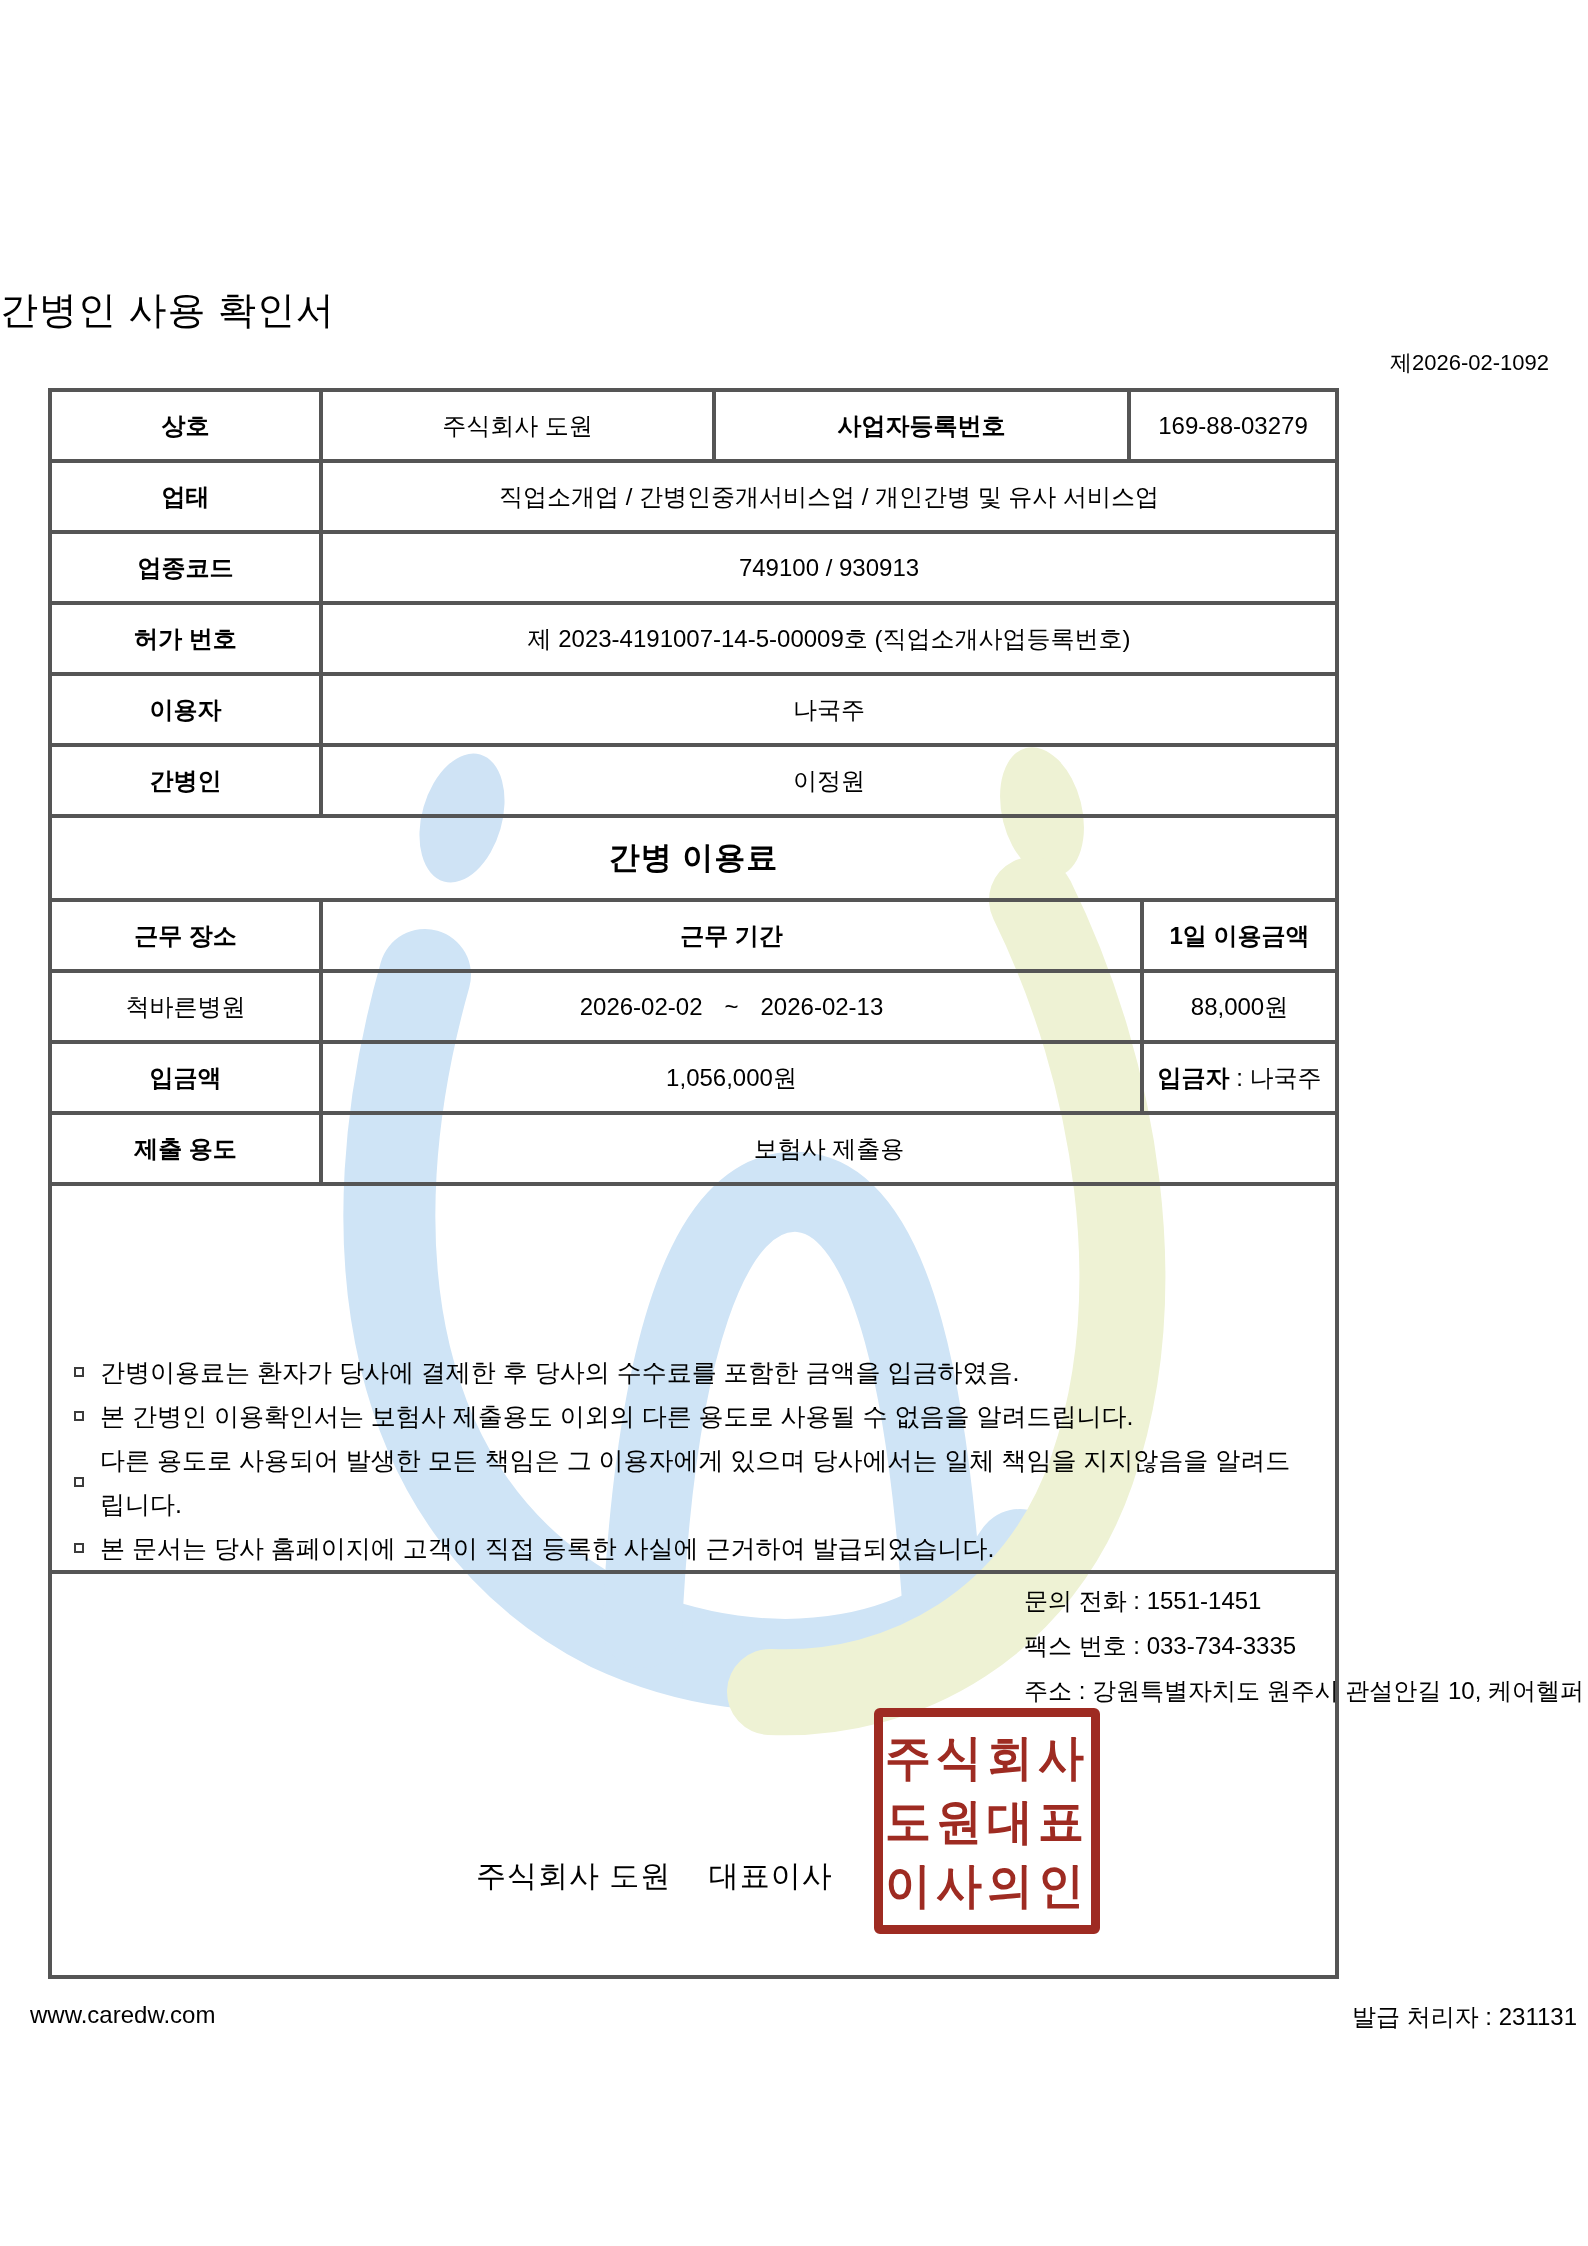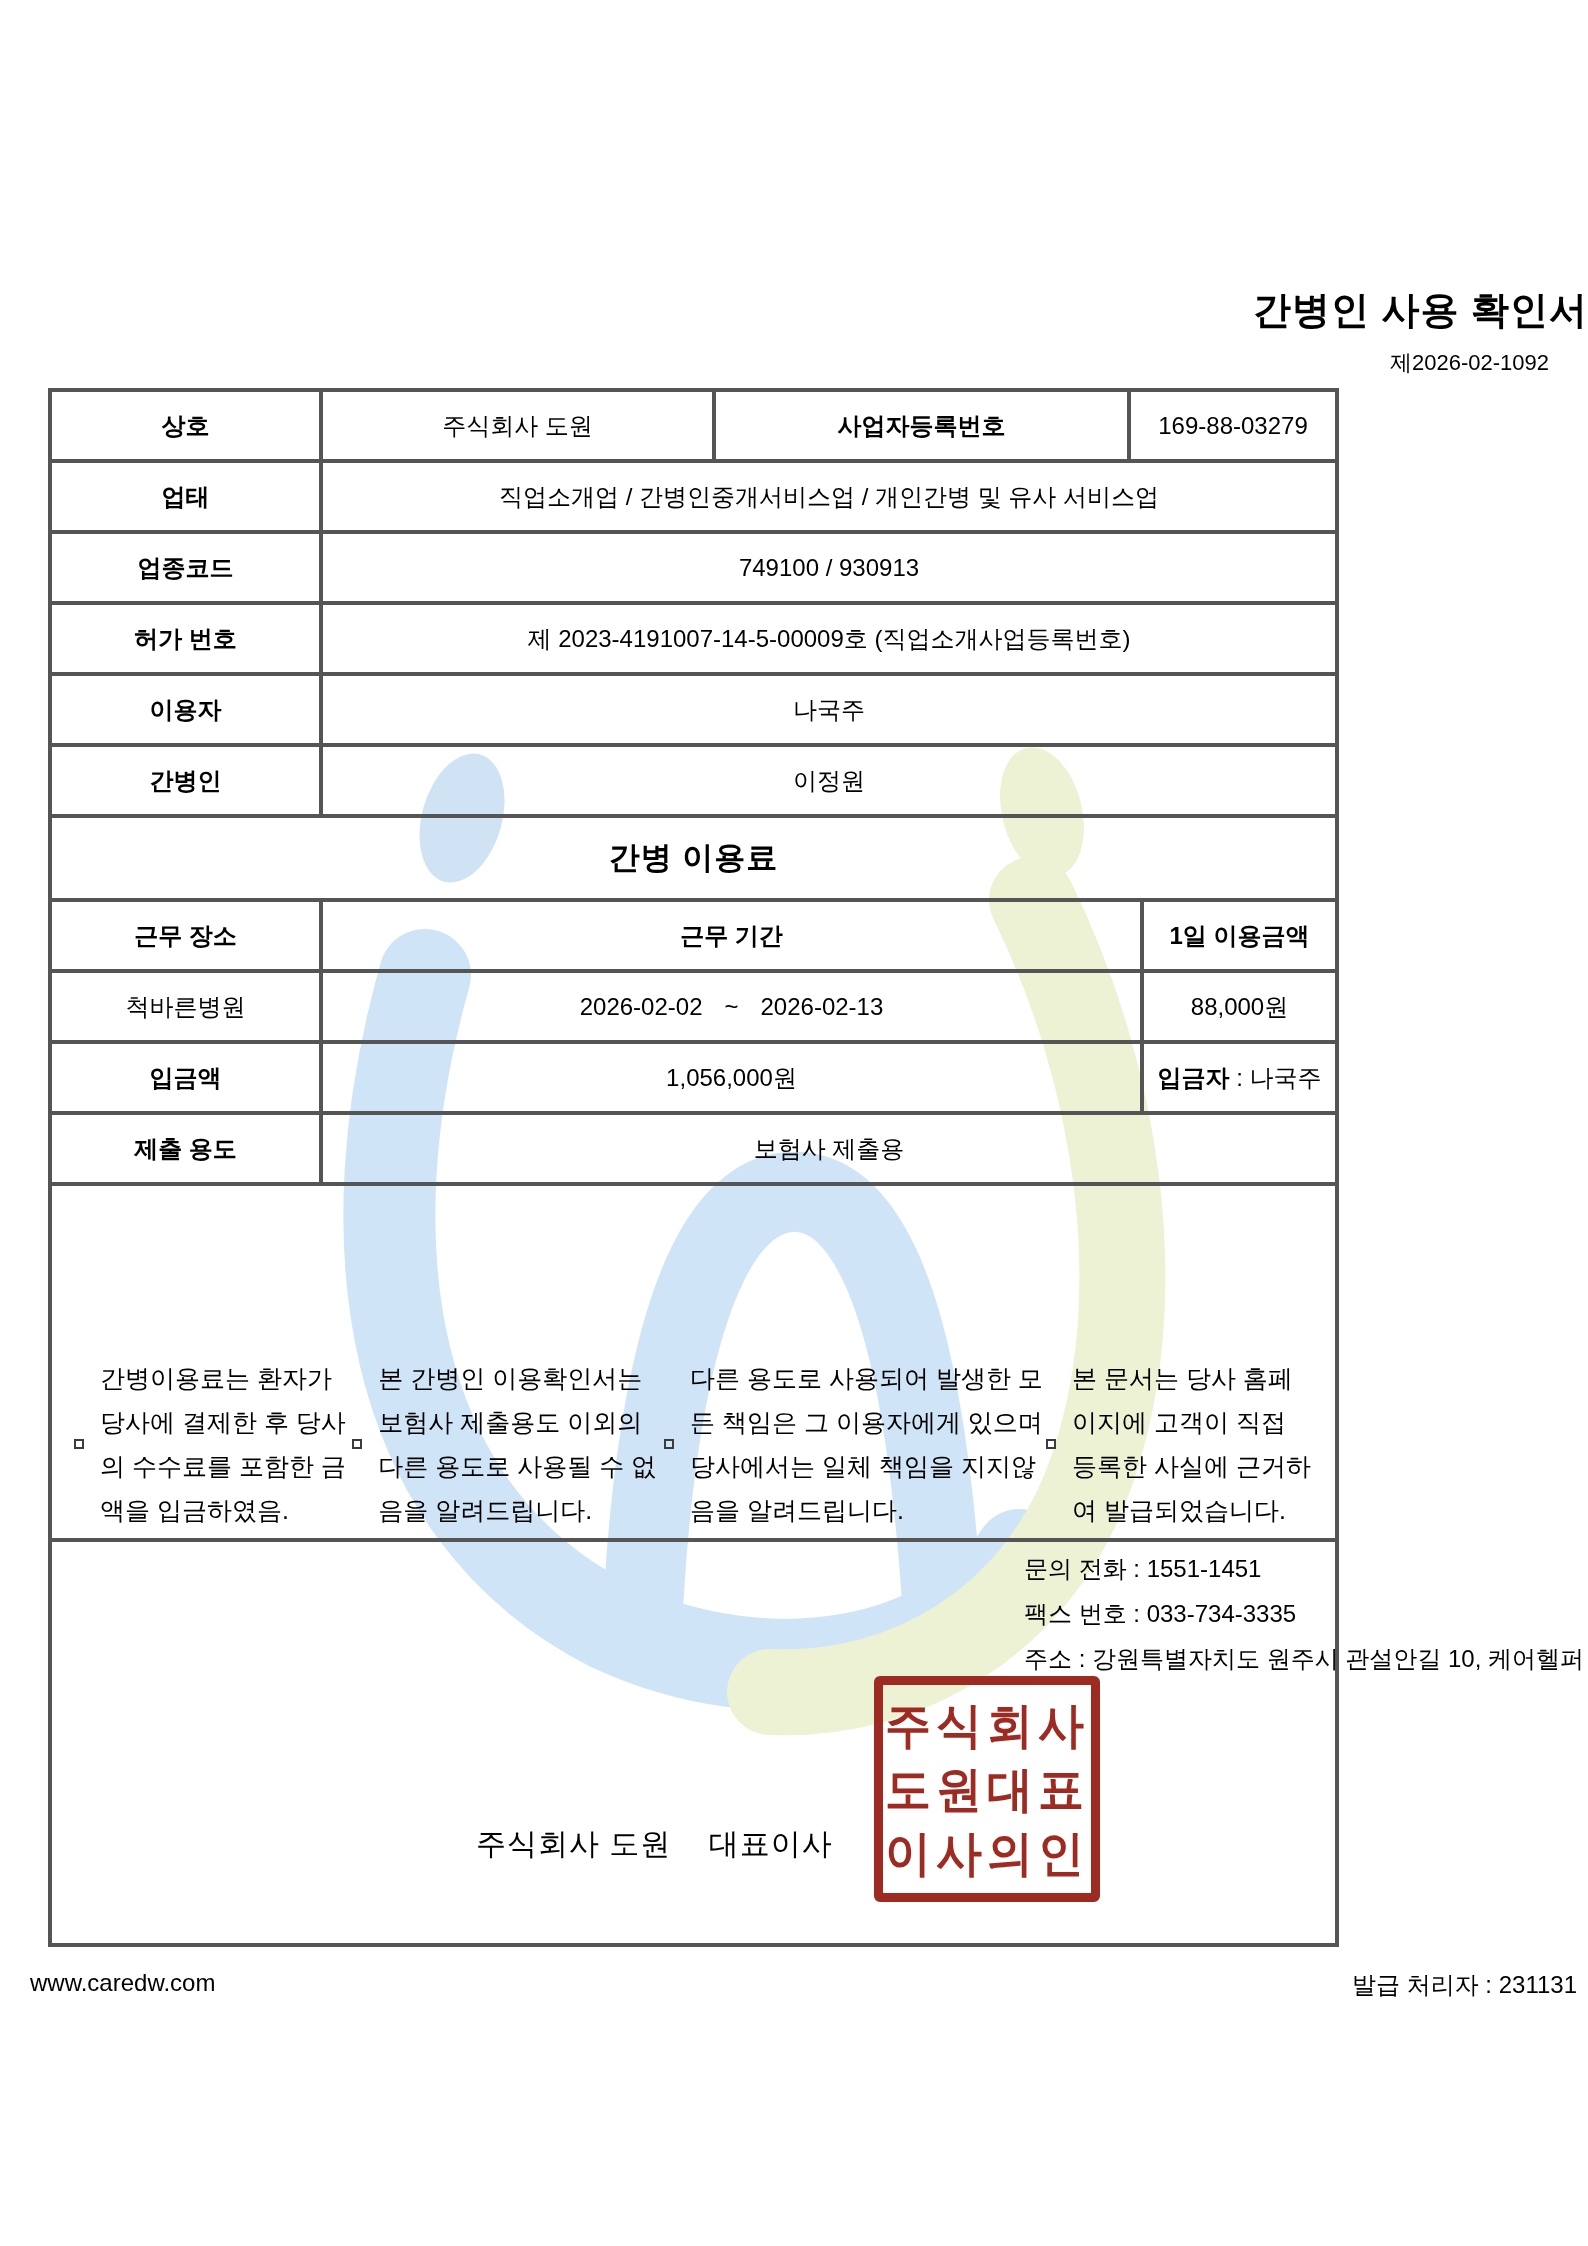--- a/index.html
+++ b/index.html
@@ -12,22 +12,22 @@
     color:#000;
     overflow:hidden;
   }
   .watermark {
     position:absolute; inset:0; z-index:0;
   }
   .content { position:relative; z-index:1; }
 
   .doc-title {
     padding-top:288px;
-    text-align:right;
-    font-size:38px; font-weight:bold;
+    text-align:left;
+    font-size:38px; font-weight:normal;
     letter-spacing:1px;
     line-height:44px;
   }
   .doc-number {
     width:1501px; margin:16px 0 10px 48px;
     text-align:right;
     font-size:22px;
   }
 
   .tbl {
@@ -54,22 +54,22 @@
 
   .fee-title-row .cell {
     min-height:84px;
     font-size:31px; font-weight:bold;
     letter-spacing:1px;
   }
   .sep { display:inline-block; margin:0 22px; }
 
   .notes-cell {
     min-height:356px;
-    flex-direction:row;
-    align-items:center;
+    flex-direction:column;
+    align-items:flex-start;
     justify-content:flex-start;
     padding:164px 20px 0 20px;
     text-align:left;
   }
   .note-line {
     display:flex; align-items:center;
     font-size:25px; line-height:44px;
   }
   .bullet-sq {
     flex:0 0 auto;

